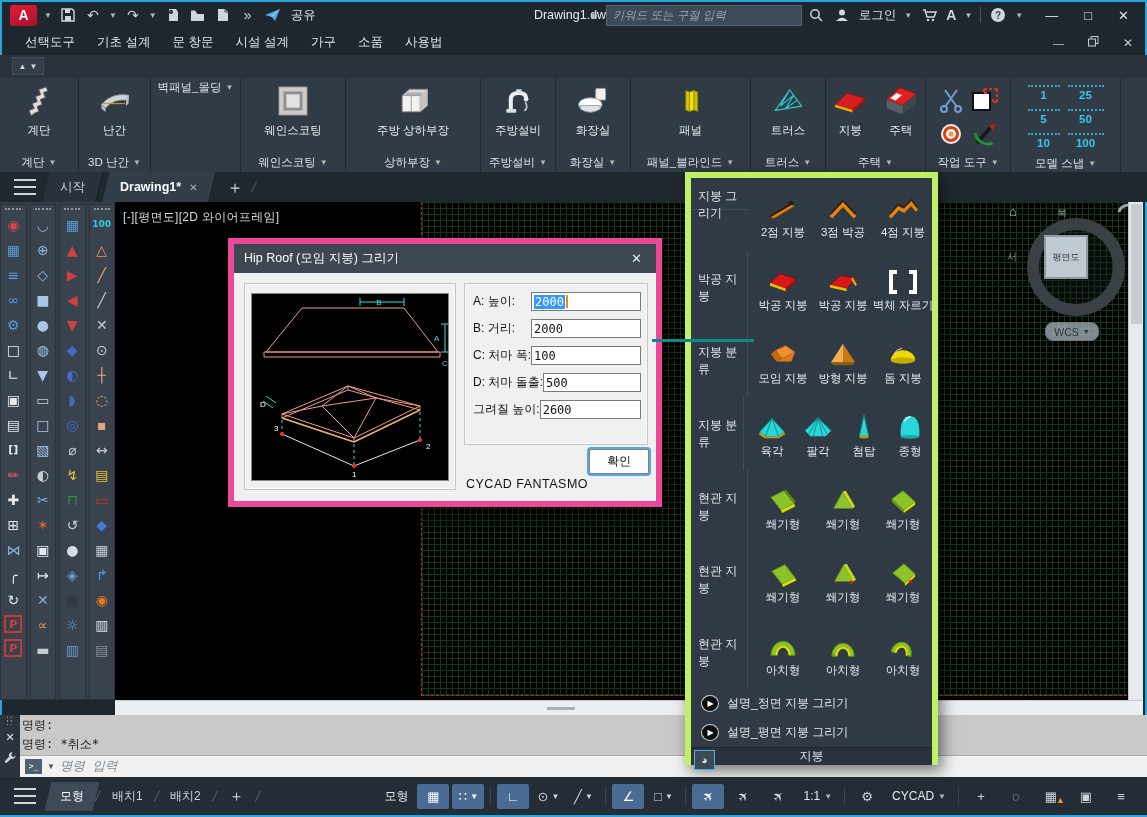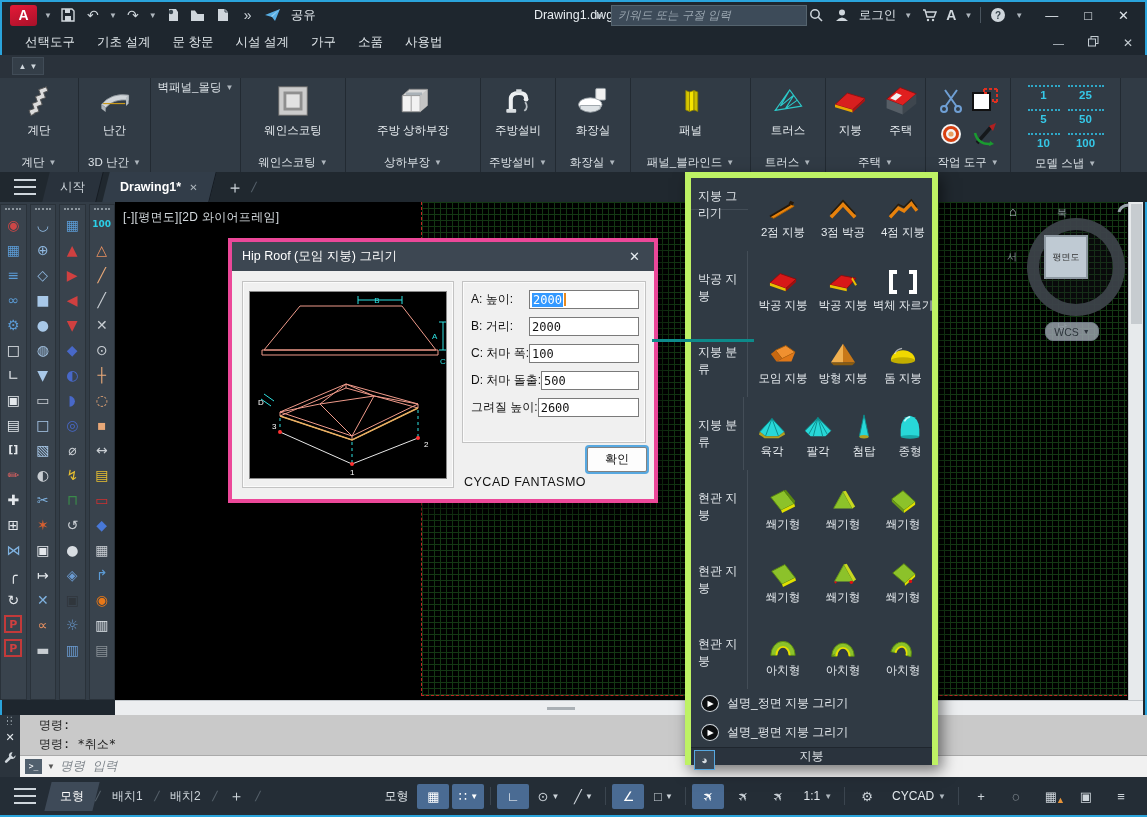--- a/index.html
+++ b/index.html
@@ -11,21 +11,21 @@
   .titlebar{left:0;top:0;width:1147px;height:30px;display:flex;align-items:center;}
   .tb-left{display:flex;align-items:center;gap:7px;padding-left:10px;}
   .logo{width:27px;height:21px;background:linear-gradient(160deg,#e51937,#a8112a);border-radius:3px;
         color:#fff;font-weight:bold;font-size:14px;display:flex;align-items:center;justify-content:center;}
   .caret{font-size:8px;color:#aeb6bd;}
   .tbico{width:18px;height:16px;display:flex;align-items:center;justify-content:center;color:#cfd6dc;font-size:14px;}
   .tbico svg{display:block;}
   .share{color:#dfe5ea;font-size:12.5px;margin-left:2px;}
   .tb-title{position:absolute;left:0;right:0;text-align:center;font-size:12.5px;color:#e8edf1;pointer-events:none;}
   .tb-right{margin-left:auto;display:flex;align-items:center;gap:8px;padding-right:8px;z-index:2;}
-  .searchwrap{display:flex;align-items:center;}
+  .searchwrap{display:flex;align-items:center;gap:5px;}
   .searchbox{width:182px;height:19px;background:#3d4b59;border:1px solid #55646f;color:#9aa6b0;
              font-style:italic;font-size:11.5px;display:flex;align-items:center;padding:0 6px;}
   .winbtns{display:flex;align-items:center;gap:26px;margin-left:14px;padding-right:10px;color:#dfe5ea;font-size:13px;}
   .sep-v{width:1px;height:16px;background:#4a555f;}
   
   .menubar{left:0;top:30px;width:1147px;height:25px;display:flex;align-items:center;}
   .menu-items{display:flex;padding-left:14px;gap:0;}
   .menu-item{padding:4px 11px;font-size:12.5px;color:#e2e8ec;}
   .doc-controls{margin-left:auto;display:flex;gap:24px;padding-right:14px;color:#c4ccd2;font-size:11px;align-items:center;}
   
@@ -92,21 +92,21 @@
   
   .vscroll{left:1128px;top:202px;width:15px;height:498px;background:#e7eaec;border-left:1px solid #c2c7cb;box-sizing:border-box;}
   .vthumb{position:absolute;left:2px;top:2px;width:11px;height:120px;background:#c7ccd0;}
   .hscroll{left:115px;top:700px;width:1028px;height:15px;background:#eceef0;border-top:1px solid #c2c7cb;box-sizing:border-box;}
   .hdash{position:absolute;left:432px;top:6px;width:28px;height:3px;background:#aab0b5;}
   
   .cmdstrip{left:0;top:715px;width:20px;height:62px;background:#2b343d;display:flex;flex-direction:column;align-items:center;padding-top:2px;box-sizing:border-box;gap:6px;}
   .cmddots{color:#97a1a9;font-size:9px;letter-spacing:1px;line-height:4px;}
   .cmdx{color:#e4e9ed;font-size:11px;}
   .cmdhist{left:20px;top:715px;width:1127px;height:40px;background:#c9c9c9;color:#1c1c1c;
-           font-family:"DejaVu Sans Mono",monospace;font-size:12px;line-height:19px;padding:1px 19px;box-sizing:border-box;}
+           font-family:"DejaVu Sans Mono",monospace;font-size:12px;line-height:19px;padding:1px 2px;box-sizing:border-box;}
   .cmdinput{left:20px;top:755px;width:1127px;height:22px;background:#f1f1f1;border-top:1px solid #aaa;
             display:flex;align-items:center;gap:5px;padding-left:5px;box-sizing:border-box;}
   .promptbox{width:17px;height:15px;background:#51606e;color:#fff;font-size:8px;display:flex;align-items:center;justify-content:center;font-family:"DejaVu Sans Mono",monospace;}
   .promptcaret{font-size:8px;color:#555;}
   .cmdph{font-style:italic;color:#7e858b;font-size:12.5px;font-family:"DejaVu Sans Mono",monospace;}
   
   .statusbar{left:0;top:777px;width:1147px;height:38px;background:#242d36;display:flex;align-items:center;}
   .sb-left{display:flex;align-items:center;gap:4px;padding-left:12px;}
   .ltab{padding:6px 12px;font-size:12px;color:#cfd6dc;transform:skewX(-14deg);}
   .ltab>span{display:block;transform:skewX(14deg);}
@@ -115,21 +115,21 @@
   .sbtn{min-width:24px;height:25px;display:flex;align-items:center;justify-content:center;gap:3px;
         color:#cdd4da;font-size:13px;padding:0 4px;border-radius:2px;}
   .sbtn.active{background:#4a6b93;color:#fff;}
   .sbtn .caret{color:inherit;}
   .sbtn.rot>span.g{display:inline-block;transform:rotate(-45deg);}
   .ssep{width:1px;height:18px;background:#3b454f;margin:0 3px;}
   .sbtxt{font-size:12px;color:#e2e8ec;padding:0 6px;height:25px;display:flex;align-items:center;gap:4px;}
   .hw{position:relative;}
   .hw .tri{color:#e8953a;font-size:9px;position:absolute;right:2px;bottom:4px;}
   
-  .dialog{left:228px;top:238px;width:422px;height:257px;background:#f0f0f0;border:4px solid #ec4899;
+  .dialog{left:228px;top:238px;width:422px;height:257px;background:#f0f0f0;border:6px solid #ec4899;
           box-shadow:6px 8px 18px rgba(0,0,0,.55);z-index:40;color:#111;}
   .dlg-title{height:29px;background:#3d4752;color:#fff;font-size:12.5px;display:flex;align-items:center;padding:0 10px;}
   .dlg-x{margin-left:auto;color:#e8edf1;font-size:13px;padding:0 4px;}
   .dlg-body{position:relative;height:228px;}
   .dlg-preview-group{position:absolute;left:10px;top:10px;width:210px;height:205px;border:1px solid #c3c3c3;box-shadow:0 0 0 1px #fbfbfb inset;}
   .dlg-preview{position:absolute;left:6px;top:9px;width:196px;height:186px;background:#000;border:1px solid #888;}
   .dlg-fields-group{position:absolute;left:230px;top:10px;width:182px;height:160px;border:1px solid #c3c3c3;box-shadow:0 0 0 1px #fbfbfb inset;}
   .dfield{display:flex;align-items:center;margin:8px 6px 0 8px;font-size:12px;}
   .dfield .dlabel{white-space:nowrap;}
   .dinput{margin-left:auto;width:104px;height:17px;background:#fff;border:1px solid #7a7a7a;

